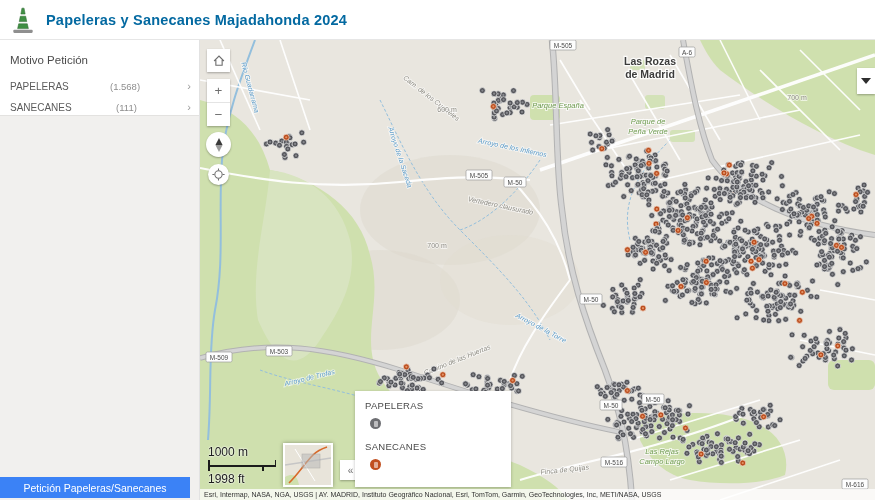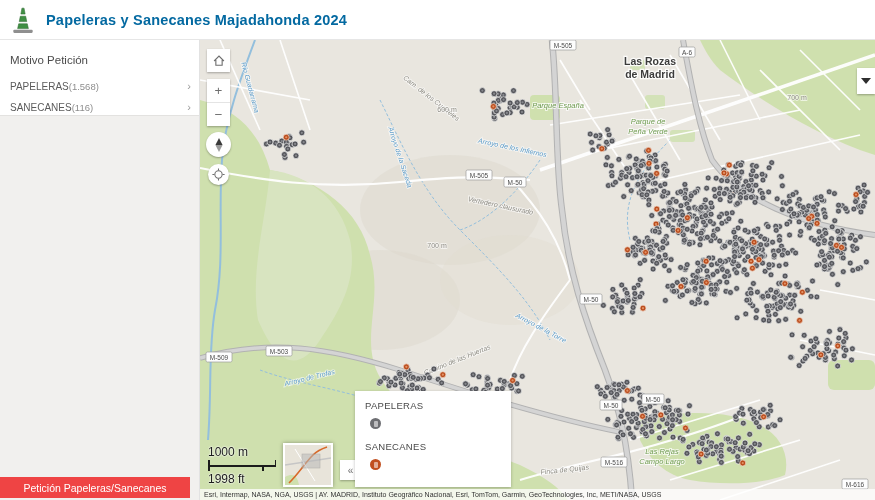--- a/index.html
+++ b/index.html
@@ -9,24 +9,24 @@
   
   .header{position:absolute;left:0;top:0;width:875px;height:40px;background:#fff;border-bottom:1px solid #e6e6e6;display:flex;align-items:center;z-index:30}
   .logo{margin:0 10px 0 10px;width:26px;height:28px}
   .title{font-size:14.5px;font-weight:700;color:#0369a1;letter-spacing:.2px}
 
   
   .sidebar{position:absolute;left:0;top:40px;width:200px;height:460px;background:#fff;z-index:25;border-right:1px solid #e2e2e2}
   .side-heading{font-size:11.5px;color:#4c4c4c;padding:14px 12px 10px 10px}
   .side-row{display:flex;align-items:center;padding:5px 8px 5px 10px;font-size:10px;color:#5b5b5b;cursor:pointer}
   .side-row .lbl{flex:0 0 auto}
-  .side-row .cnt{flex:1;text-align:left;color:#8e8e8e;font-size:9.5px;padding-right:6px}
+  .side-row .cnt{flex:1;text-align:center;color:#8e8e8e;font-size:9.5px;padding-right:6px}
   .side-row .chev{color:#9a9a9a;font-size:11px;line-height:1}
   .side-panel{position:absolute;left:0;top:75px;width:199px;height:395px;background:#f1f0ee;border-top:1px solid #e3e2e0}
-  .side-btn{position:absolute;left:0;top:437px;width:190px;height:21px;background:#ef4444;color:#fff;font-size:10.5px;border:none;cursor:pointer;z-index:2}
+  .side-btn{position:absolute;left:0;top:437px;width:190px;height:21px;background:#3b82f6;color:#fff;font-size:10.5px;border:none;cursor:pointer;z-index:2}
 
   
   .map{position:absolute;left:200px;top:40px;width:675px;height:460px;background:#8b5cf6;overflow:hidden}
   svg text{user-select:none}
   .lbl-city{font:600 10.5px "Liberation Sans",sans-serif;fill:#3c3c3c;text-anchor:middle;paint-order:stroke;stroke:rgba(255,255,255,.85);stroke-width:2.5px}
   .lbl-park{font:italic 7.5px "Liberation Sans",sans-serif;fill:#6f9b50;text-anchor:middle;paint-order:stroke;stroke:rgba(255,255,255,.7);stroke-width:2px}
   .lbl-stream{font:italic 7px "Liberation Sans",sans-serif;fill:#5d9cc9;text-anchor:middle;paint-order:stroke;stroke:rgba(255,255,255,.6);stroke-width:1.8px}
   .lbl-terrainit{font:italic 7px "Liberation Sans",sans-serif;fill:#8f8d85;text-anchor:middle;paint-order:stroke;stroke:rgba(255,255,255,.6);stroke-width:1.8px}
   .lbl-elev{font:7px "Liberation Sans",sans-serif;fill:#8f8d85;text-anchor:middle;paint-order:stroke;stroke:rgba(255,255,255,.6);stroke-width:1.8px}
   .shield-box{fill:#fdfdfd;stroke:#9b9b9b;stroke-width:.7}
@@ -86,21 +86,21 @@
 
   <div class="sidebar">
     <div class="side-heading">Motivo Petición</div>
     <div class="side-row">
       <span class="lbl">PAPELERAS</span>
       <span class="cnt">(1.568)</span>
       <span class="chev">›</span>
     </div>
     <div class="side-row">
       <span class="lbl">SANECANES</span>
-      <span class="cnt">(116)</span>
+      <span class="cnt">(111)</span>
       <span class="chev">›</span>
     </div>
     <div class="side-panel"></div>
     <button class="side-btn">Petición Papeleras/Sanecanes</button>
   </div>
 
   <div class="map">
     <svg id="map-svg" width="675" height="460" viewBox="0 0 675 460">
 
       <rect x="0" y="0" width="675" height="460" fill="#e9e6df"></rect>

